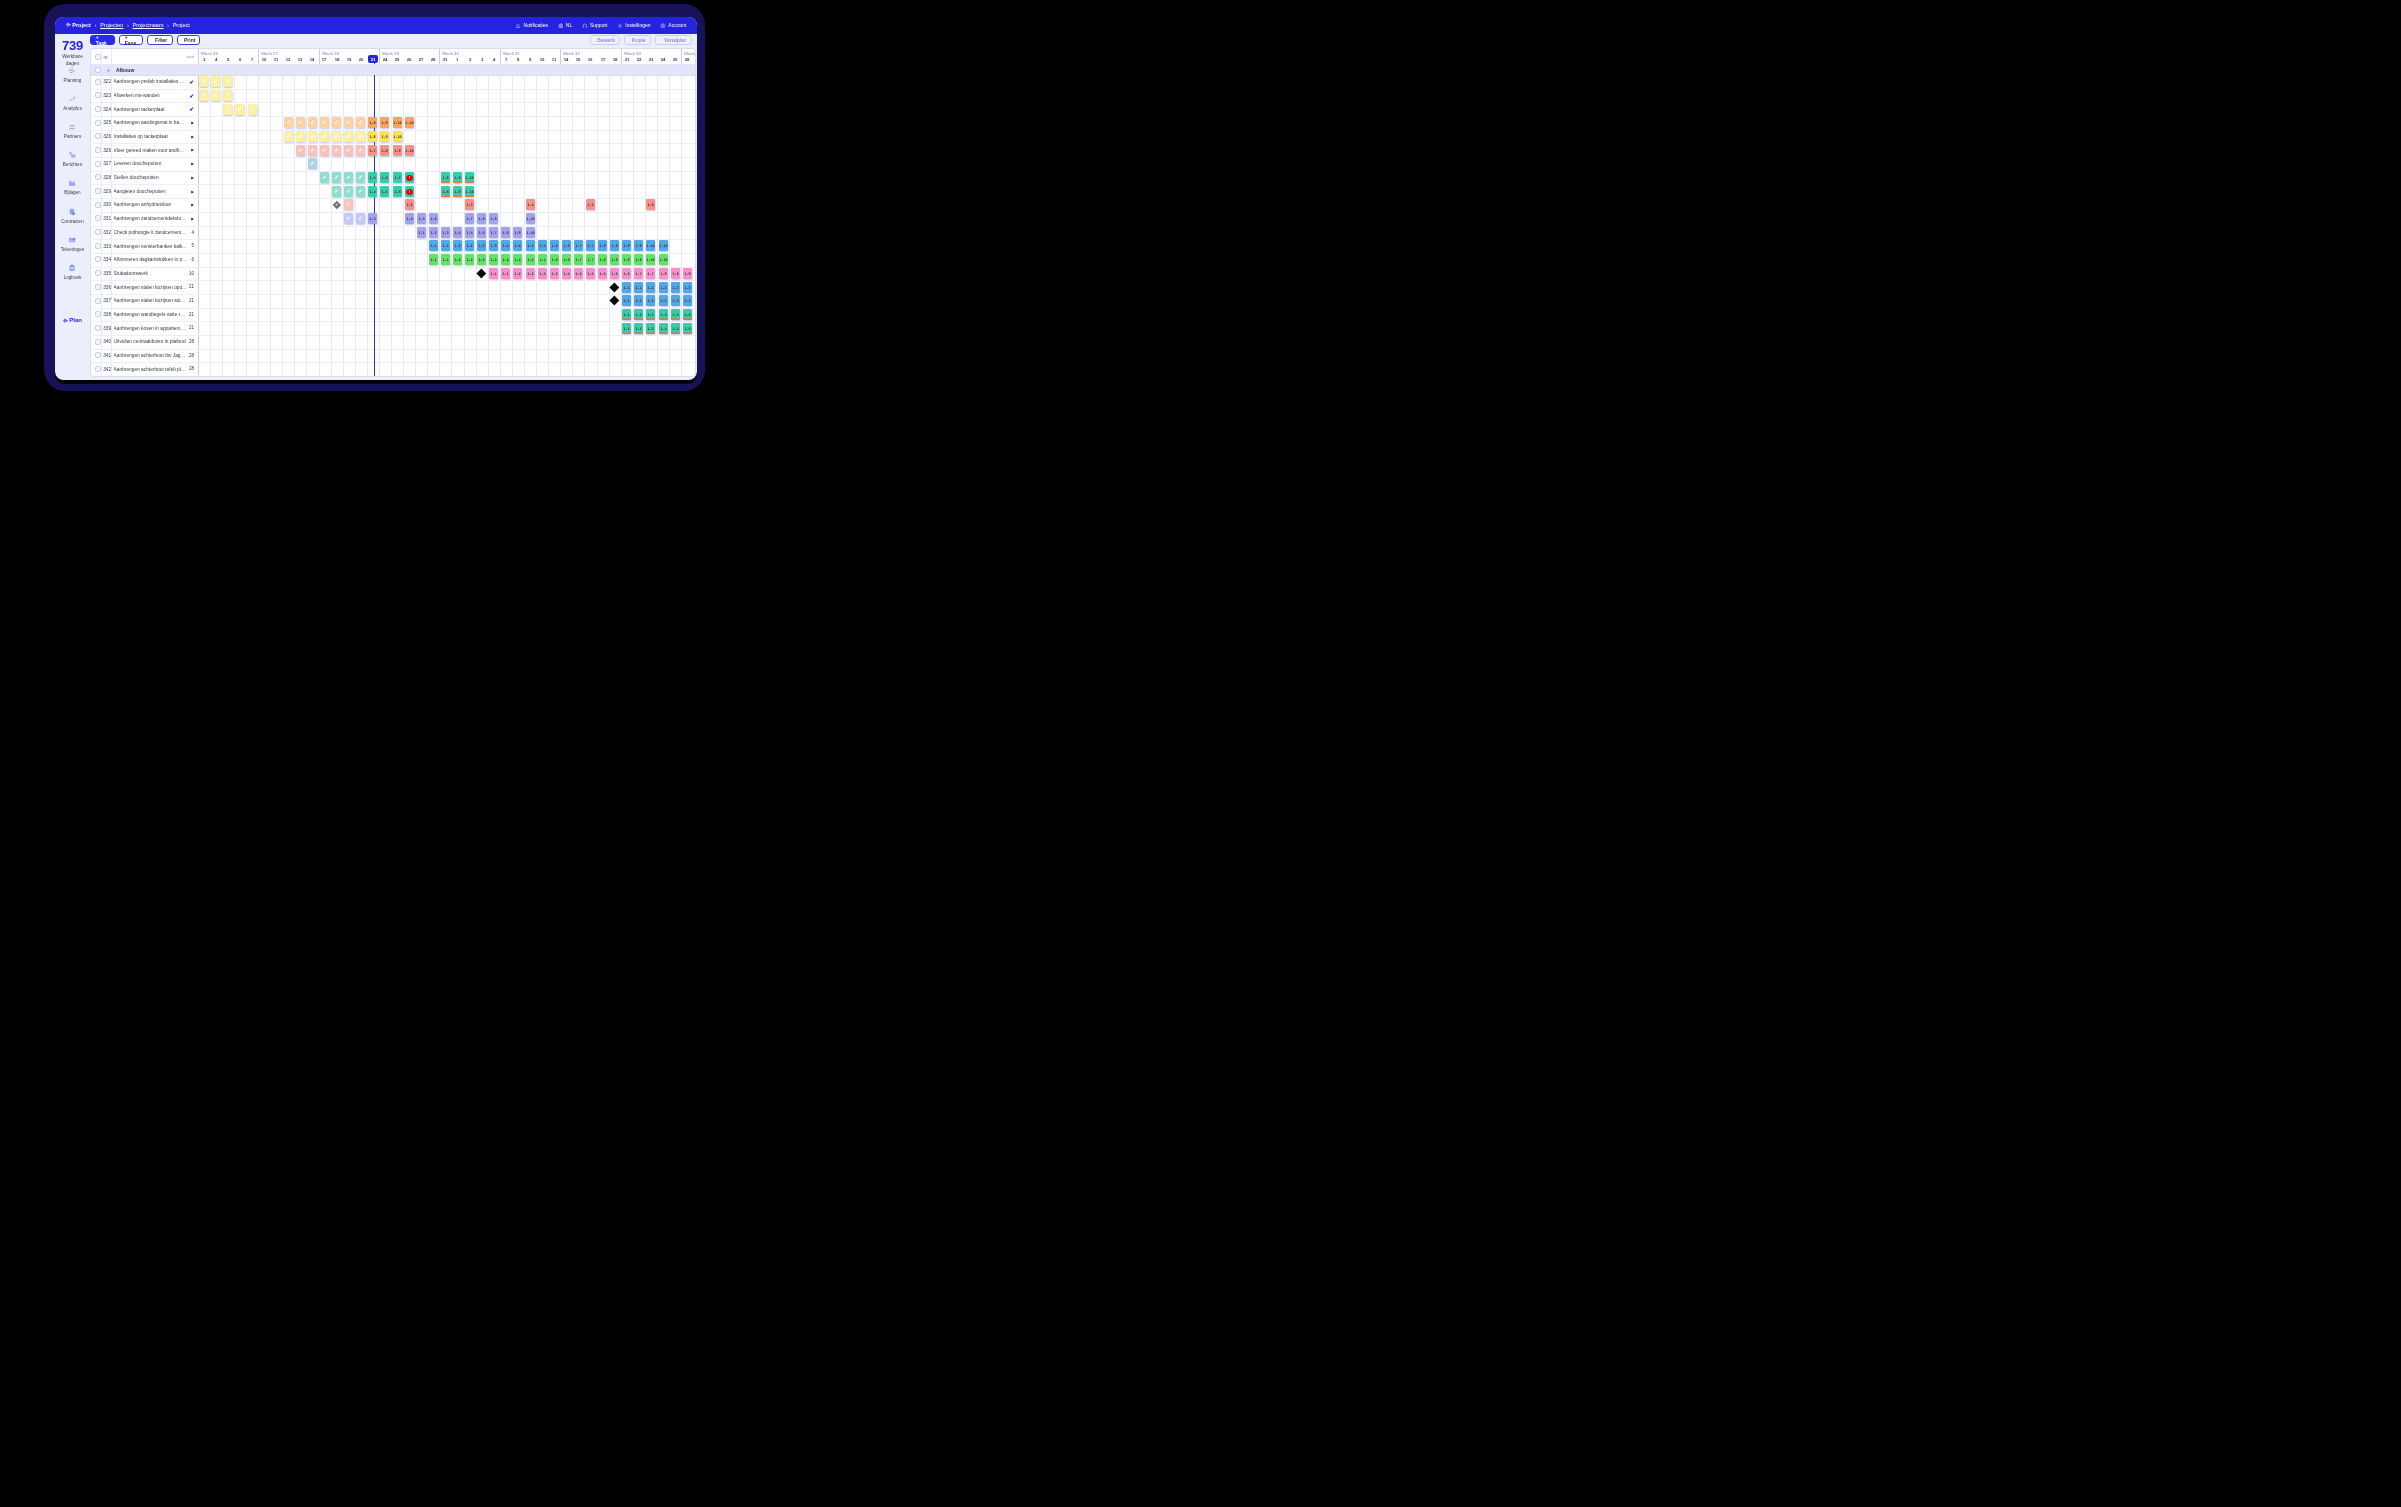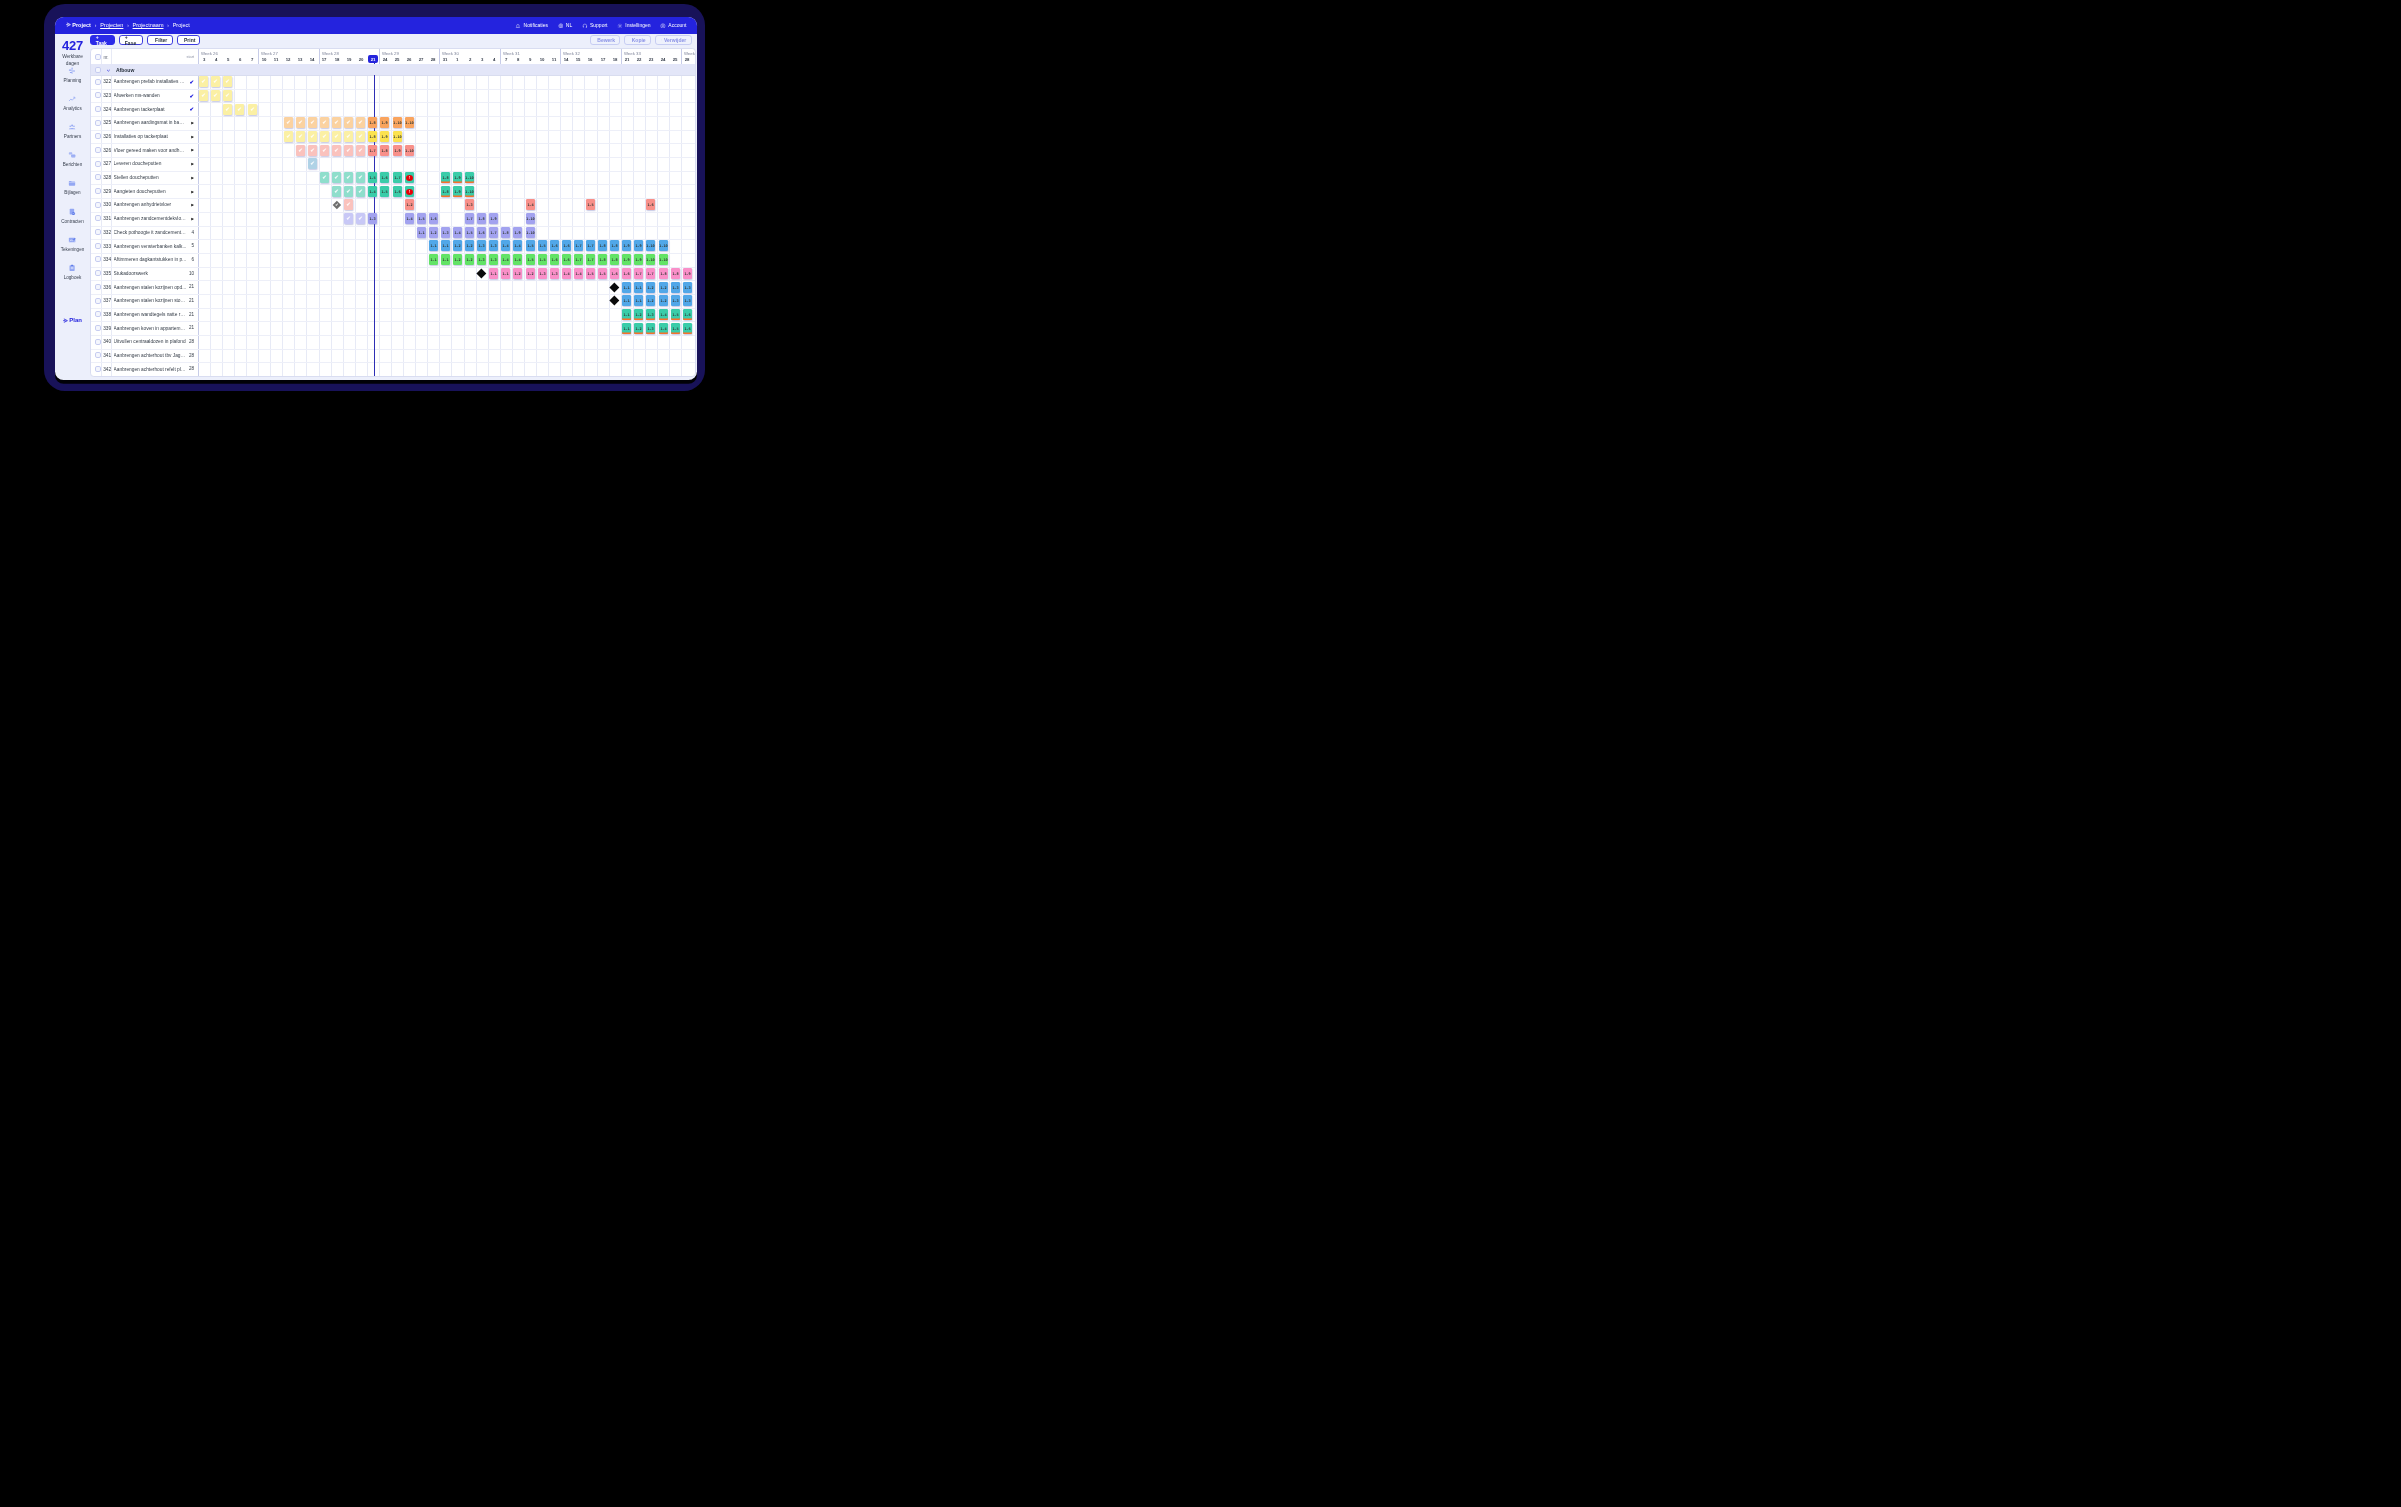--- a/index.html
+++ b/index.html
@@ -178,21 +178,21 @@
           <span>Kopie</span>
         </div>
         <div class="btn soft" style="left: 535px; width: 30px; justify-content: center;">
           <svg width="5.8" height="5.8" viewBox="0 0 24 24">
             <path d="M4.5 19.5l1-4.2L16 4.8l3.2 3.2L8.7 18.5z" fill="none" stroke="#8A92E6" stroke-width="1.8"></path>
           </svg>
           <span>Bewerk</span>
         </div>
       </div>
 
-    <div class="side-count">427</div>
+    <div class="side-count">739</div>
     <div class="side-count-label">Werkbare<br>dagen</div>
     <div id="sidebar">
         <div class="side-item" style="top: 50px;"><svg width="8.2" height="8.2" viewBox="0 0 24 24">
             <circle cx="12" cy="3.5" r="2" fill="#93A7F3"></circle>
             <path d="M12 5v15.5" stroke="#93A7F3" stroke-width="1.8"></path>
             <rect x="2.5" y="7.5" width="8" height="3.2" rx="1" fill="#93A7F3"></rect>
             <rect x="13.5" y="10" width="7" height="3.2" rx="1" fill="#93A7F3"></rect>
             <rect x="5.5" y="14.5" width="6" height="3.2" rx="1" fill="#93A7F3"></rect>
           </svg><span class="lbl">Planning</span></div>
         <div class="side-item" style="top: 78px;"><svg width="8.2" height="8.2" viewBox="0 0 24 24">

